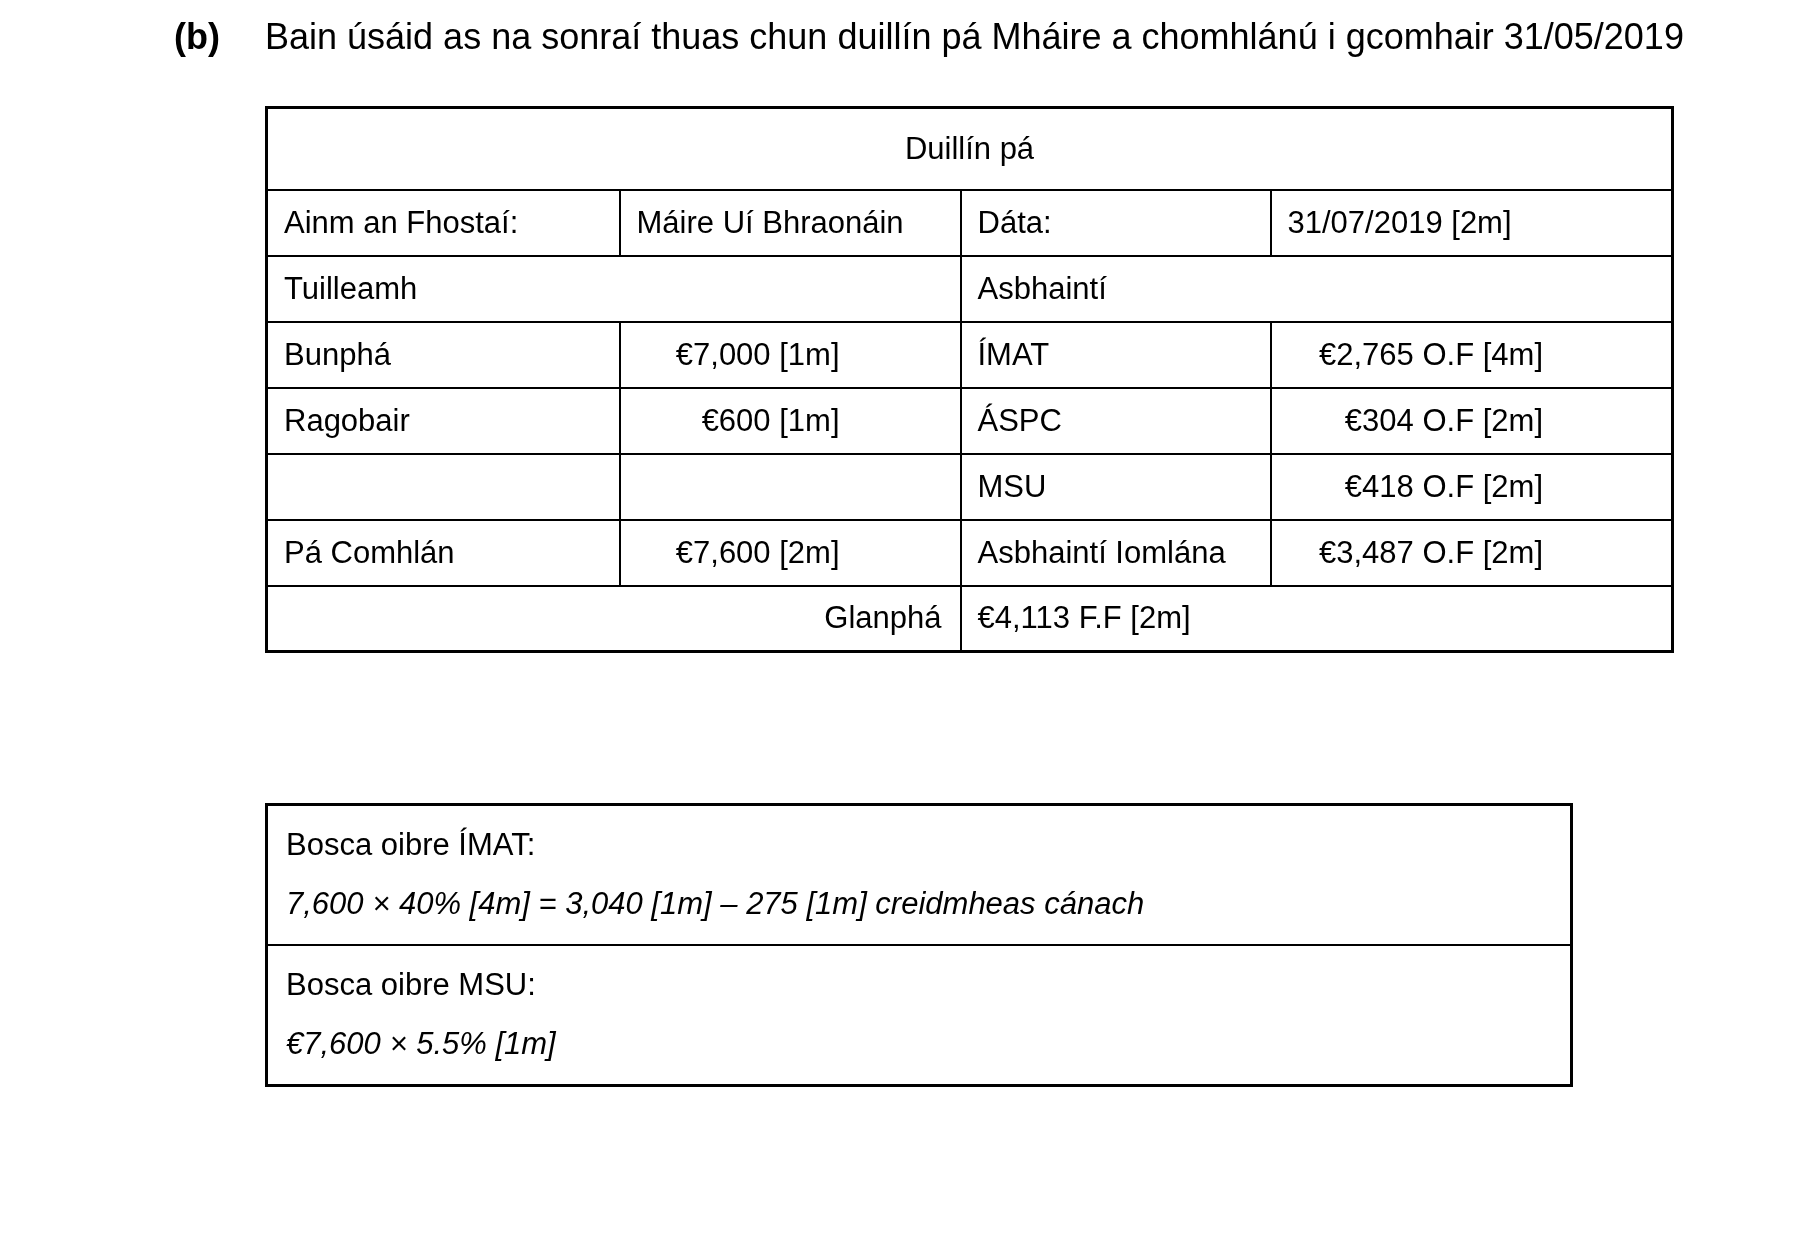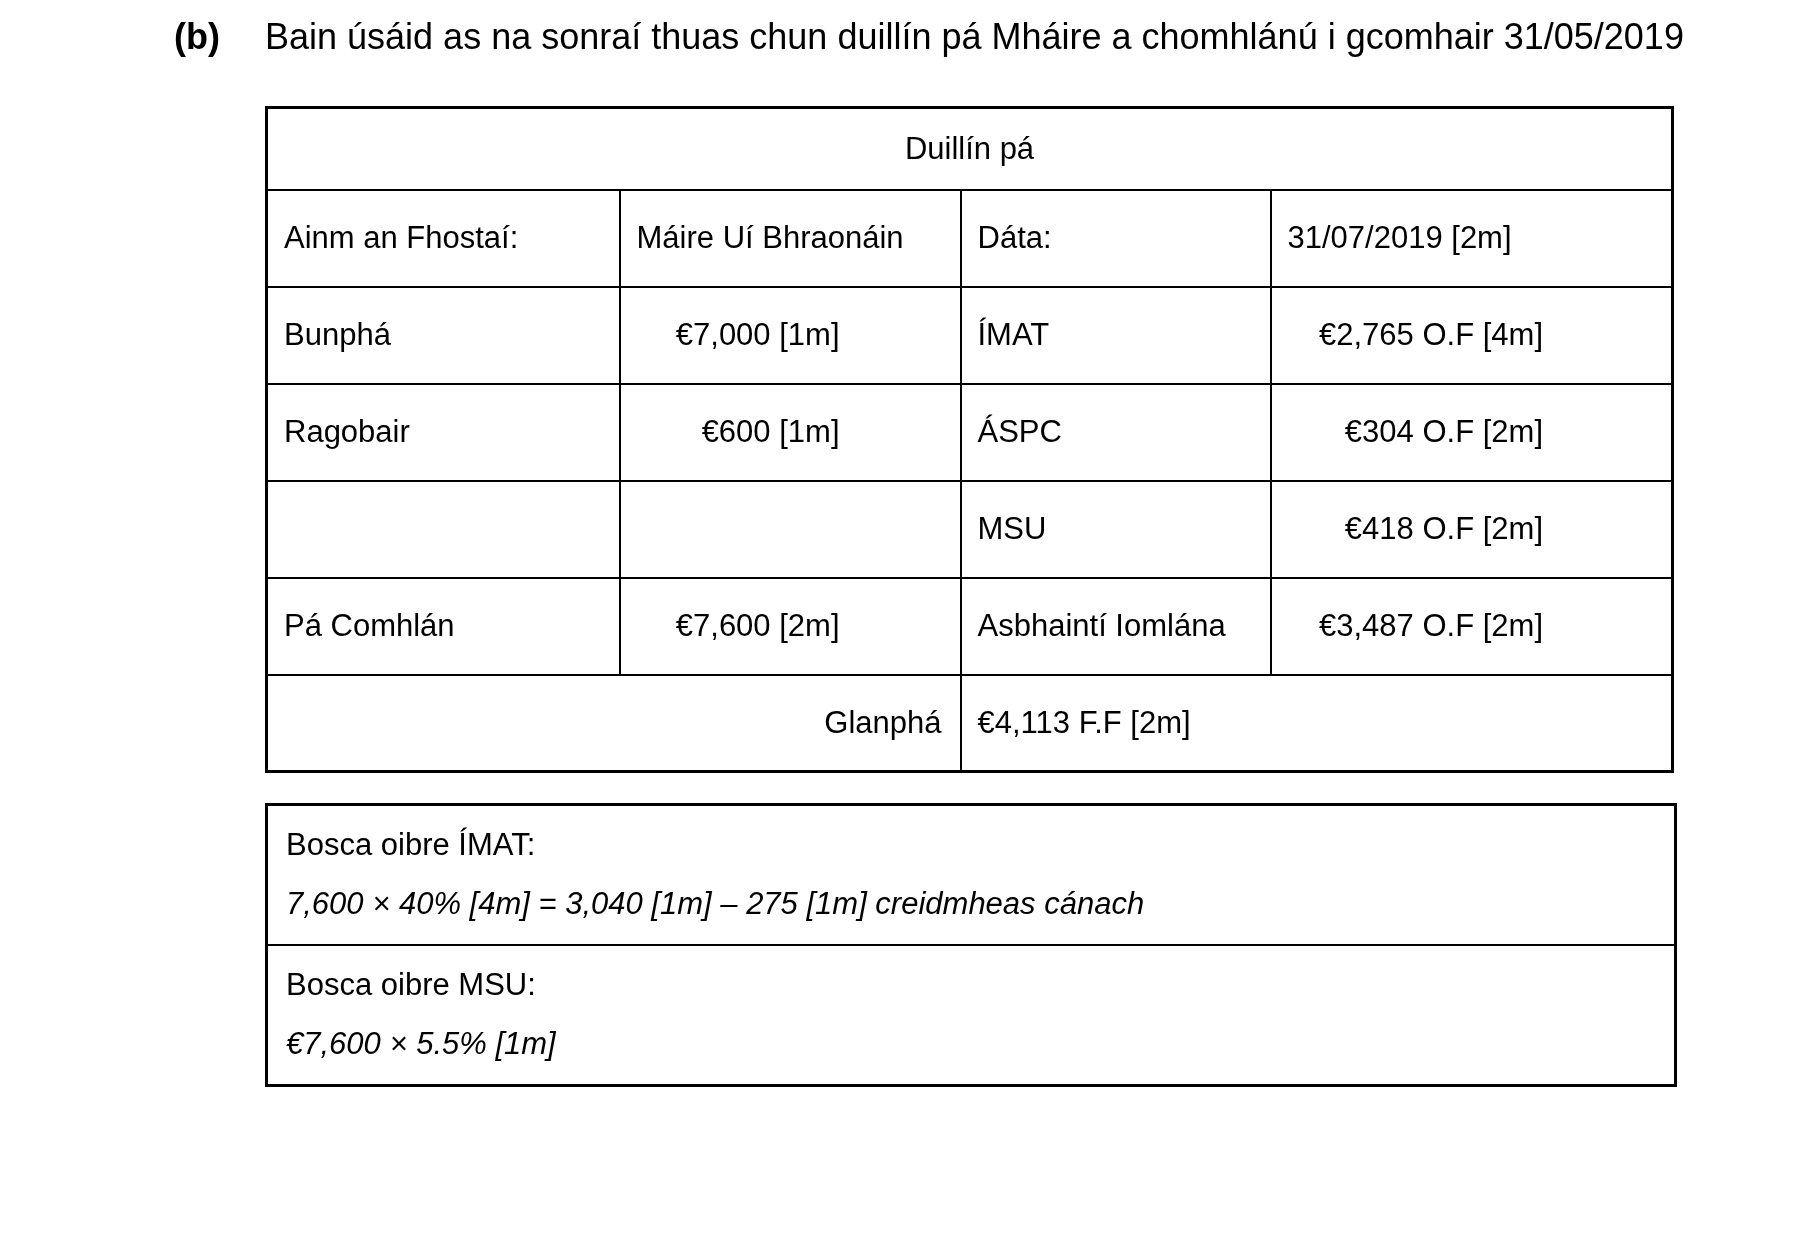--- a/index.html
+++ b/index.html
@@ -30,21 +30,21 @@
   .payslip {
     position: absolute;
     left: 265px;
     top: 106px;
     width: 1406px;
     border: 3px solid #000;
   }
   .payslip td {
     border: 2px solid #000;
     font-size: 31px;
-    height: 97px;
+    height: 66px;
     padding: 0 16px;
     vertical-align: middle;
     overflow: hidden;
     white-space: nowrap;
   }
   .payslip td.title-cell {
     text-align: center;
     height: 82px;
   }
   .payslip td.val {
@@ -55,21 +55,21 @@
     padding-right: 128px;
   }
   .payslip td.net-label {
     text-align: right;
     padding-right: 18px;
   }
   .workbox {
     position: absolute;
     left: 265px;
     top: 803px;
-    width: 1412px;
+    width: 1308px;
     border: 3px solid #000;
   }
   .workbox td {
     border: 2px solid #000;
     font-size: 31px;
     padding: 18px 18px 20px 18px;
     height: 133px;
     vertical-align: top;
   }
   .workbox .wb-title {
@@ -97,20 +97,24 @@
   </colgroup>
   <tbody>
     <tr>
       <td class="title-cell" colspan="4">Duillín pá</td>
     </tr>
     <tr>
       <td>Ainm an Fhostaí:</td>
       <td>Máire Uí Bhraonáin</td>
       <td>Dáta:</td>
       <td>31/07/2019 [2m]</td>
+    </tr>
+    <tr>
+      <td colspan="2">Tuilleamh</td>
+      <td colspan="2">Asbhaintí</td>
     </tr>
     <tr>
       <td>Bunphá</td>
       <td class="val">€7,000 [1m]</td>
       <td>ÍMAT</td>
       <td class="val ded">€2,765 O.F [4m]</td>
     </tr>
     <tr>
       <td>Ragobair</td>
       <td class="val">€600 [1m]</td>

